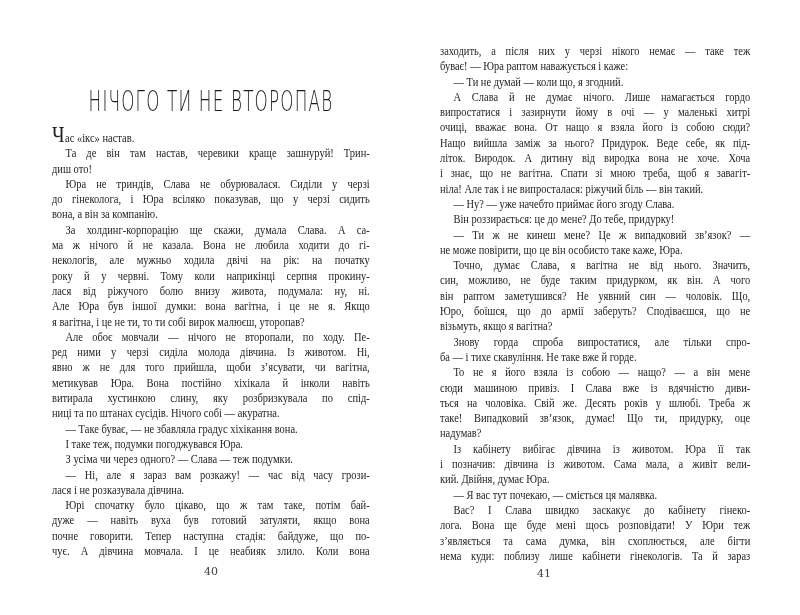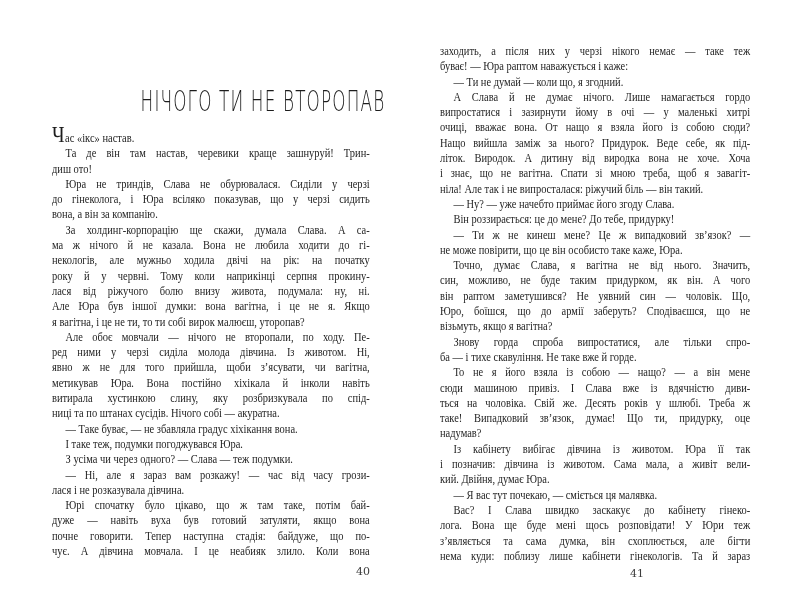--- a/index.html
+++ b/index.html
@@ -15,20 +15,21 @@
     overflow: hidden;
     color: #222222;
   }
   .chapter-title {
     position: absolute;
     left: 52px;
     top: 84px;
     width: 318px;
     margin: 0;
     display: flex;
+    justify-content: center;
     font-weight: 400;
   }
   .chapter-title .title-inner {
     font-family: "DejaVu Sans", sans-serif;
     font-weight: 300;
     font-size: 29px;
     letter-spacing: 2px;
     white-space: nowrap;
     color: #1d1d1d;
     transform: scaleX(0.58);
@@ -68,21 +69,21 @@
     font-size: 23px;
     line-height: 0;
     letter-spacing: 0.5px;
     color: #1d1d1d;
   }
   .page-number {
     position: absolute;
     font-family: "DejaVu Serif", serif;
     font-size: 11px;
     color: #3d3d3d;
-    text-align: right;
+    text-align: center;
   }
   .page-number.left {
     left: 52px;
     width: 318px;
     top: 565px;
   }
   .page-number.right {
     left: 444px;
     width: 200px;
     top: 567px;

